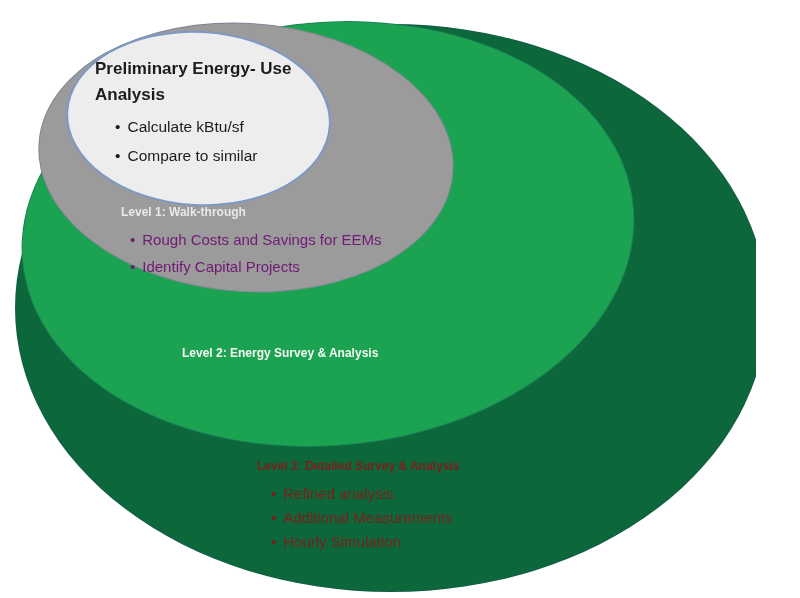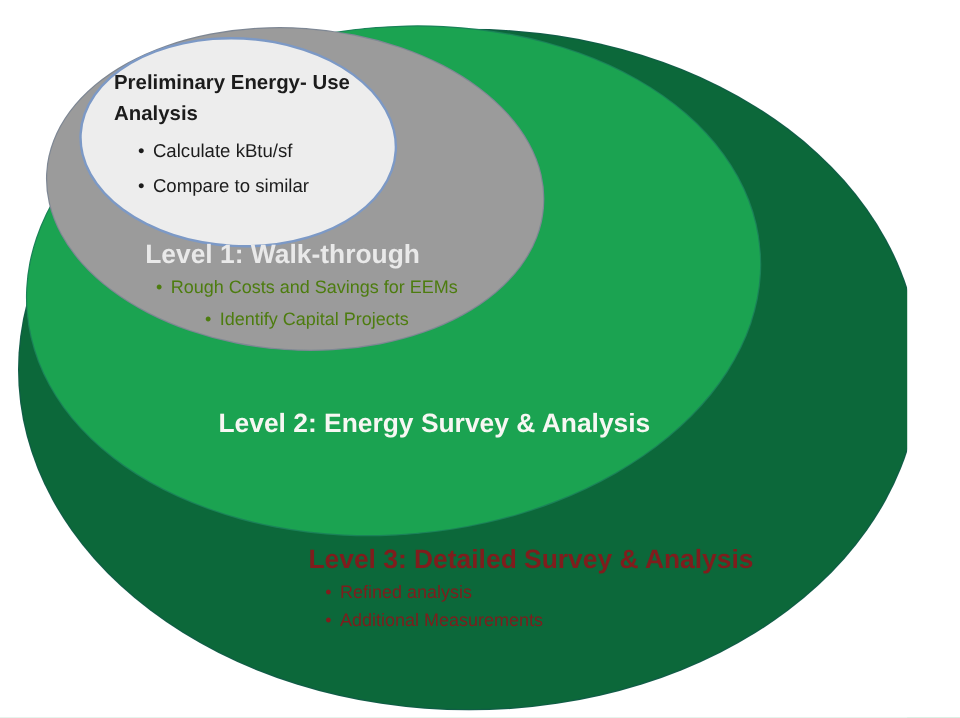--- a/index.html
+++ b/index.html
@@ -32,36 +32,36 @@
     border: 1px solid rgba(90,110,140,0.45);
     transform: rotate(4deg);
   }
   .e-prelim {
     left: 66px; top: 31px; width: 261px; height: 171px;
     background: #ededed;
     border: 2px solid #7c99c6;
     transform: rotate(3deg);
   }
   .textblock { position: absolute; }
-  .ttl { font-weight: bold; font-size: 22px; line-height: 24px; white-space: pre-line; }
+  .ttl { font-weight: bold; font-size: 12px; line-height: 24px; white-space: pre-line; }
   ul.bullets {
     list-style: none;
     margin: 3px 0 0 0;
     padding: 0;
     font-weight: normal;
     font-size: 15px;
   }
   ul.bullets li::before { content: "\2022"; margin-right: 7px; }
 
   .tb-prelim { left: 95px; top: 56px; width: 234px; color: #1c1c1c; }
   .tb-prelim .ttl { font-size: 17px; line-height: 26px; }
   .tb-prelim ul.bullets { padding-left: 20px; font-size: 15.5px; line-height: 29px; margin-top: 4px; }
 
   .tb-l1 { left: 121px; top: 200px; color: #e9e9e9; }
-  .tb-l1 ul.bullets { color: #4d7c0f; padding-left: 9px; line-height: 27px; margin-top: 2px; text-align: center; }
+  .tb-l1 ul.bullets { color: #701a75; padding-left: 9px; line-height: 27px; margin-top: 2px; }
 
   .tb-l2 { left: 182px; top: 309px; color: #f7f7f3; margin-top: 32px; }
   .tb-l2 ul.bullets { padding-left: 13px; line-height: 25px; margin-top: 4px; }
 
   .tb-l3 { left: 257px; top: 454px; color: #7f1d1d; }
   .tb-l3 ul.bullets { padding-left: 14px; line-height: 24px; margin-top: 4px; }
 </style>
 </head>
 <body>
 
@@ -90,16 +90,17 @@
 
   <div class="textblock tb-l2">
     <div class="ttl">Level 2: Energy Survey &amp; Analysis</div>
   </div>
 
   <div class="textblock tb-l3">
     <div class="ttl">Level 3: Detailed Survey &amp; Analysis</div>
     <ul class="bullets">
       <li>Refined analysis</li>
       <li>Additional Measurements</li>
+      <li>Hourly Simulation</li>
     </ul>
   </div>
 
 </div>
 
 </body></html>

